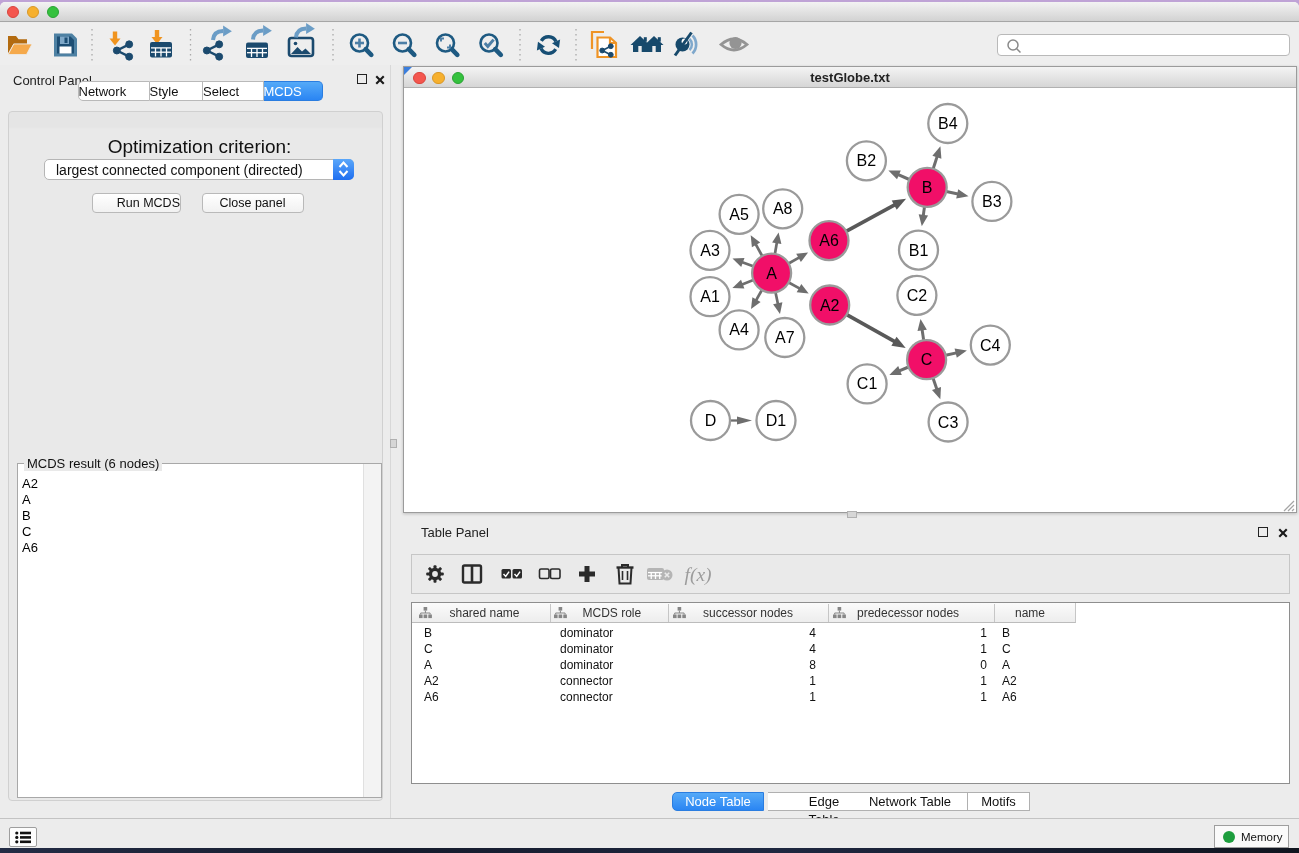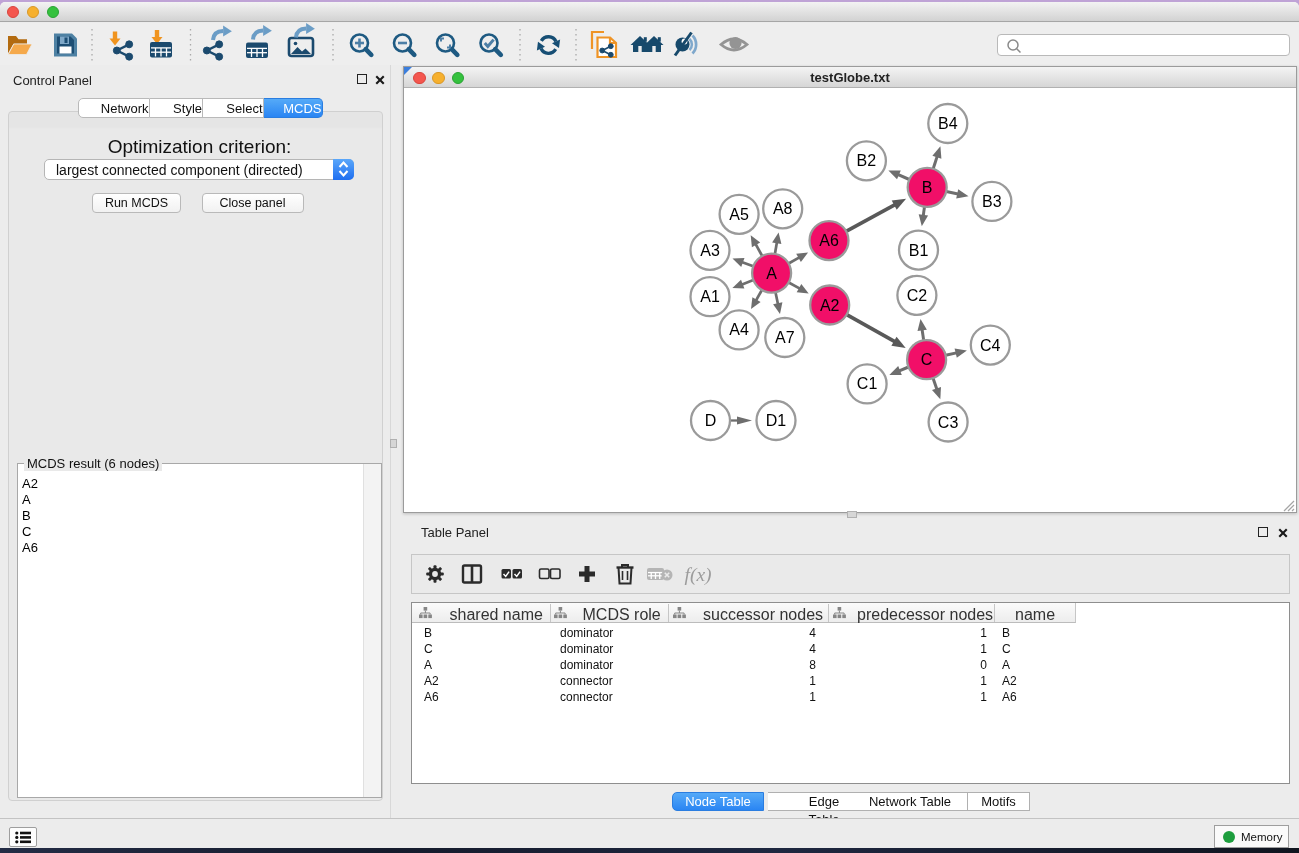--- a/index.html
+++ b/index.html
@@ -10,21 +10,21 @@
 .tl { position:absolute; top:4px; width:12px; height:12px; border-radius:50%; }
 #apptitle { position:absolute; top:3px; left:0; width:100%; text-align:center; font-size:13.5px; color:#4a4a4a; }
 #toolbar { will-change:transform; position:absolute; left:0; top:21px; width:1299px; height:42px; background:#eeeeee; }
 #searchbox { position:absolute; left:997px; top:11px; width:293px; height:22px; background:#fff; border:1px solid #b9b9b9; border-radius:4px; }
 
 #leftpanel { will-change:transform; position:absolute; left:0; top:63px; width:391px; height:753px; background:#ececec; border-right:1px solid #d8d8d8; }
 #cp-title { position:absolute; left:13px; top:8px; font-size:13px; color:#222; }
 .wicon { position:absolute; top:9px; width:10px; height:10px; border:1.4px solid #222; }
 .xicon { position:absolute; }
 #cp-pane { position:absolute; left:8px; top:46px; width:375px; height:690px; background:linear-gradient(#e5e5e5 0px, #e5e5e5 15px, #e9e9e9 17px); border:1px solid #d0d0d0; border-radius:4px; }
-.tab { position:absolute; top:33px; height:20px; background:#fff; border:1px solid #b9b9b9; border-left:none; font-size:13px; color:#111; text-align:right; line-height:19px; }
+.tab { position:absolute; top:16px; height:20px; background:#fff; border:1px solid #b9b9b9; border-left:none; font-size:13px; color:#111; text-align:left; line-height:19px; }
 #tab-mcds { background:linear-gradient(#55aaf8,#2a85f3); color:#fff; border-color:#2a7de0; border-radius:0 5px 5px 0; }
 #optlabel { position:absolute; left:0; top:71px; width:399px; text-align:center; font-size:19px; color:#111; }
 #dropdown { position:absolute; left:44px; top:94px; width:310px; height:21px; background:#fff; border:1px solid #b5b5b5; border-radius:5px; font-size:14px; color:#111; line-height:20px; padding-left:11px; }
 #spinbtn { position:absolute; right:-1px; top:-1px; width:21px; height:21px; border-radius:0 5px 5px 0; background:linear-gradient(#5aa7fa,#1e6ef0); }
 .btn { position:absolute; top:128px; height:20px; background:linear-gradient(#ffffff,#f1f1f1); border:1px solid #b9b9b9; border-radius:4px; font-size:12.5px; color:#111; text-align:center; line-height:19px; }
 #groupbox { position:absolute; left:17px; top:398px; width:365px; height:335px; border:1px solid #a8a8a8; }
 #grouplabel { position:absolute; left:6px; top:-8px; background:#e9e9e9; padding:0 3px; font-size:13px; color:#111; }
 #listarea { position:absolute; left:0px; top:0px; width:363px; height:333px; background:#fff; }
 #scrolltrack { position:absolute; right:0; top:0; width:18px; height:333px; background:#f3f3f3; border-left:1px solid #e0e0e0; }
 .li { position:absolute; left:4px; font-size:13px; color:#000; }
@@ -33,21 +33,21 @@
 #netwin { position:absolute; left:11px; top:1px; width:894px; height:447px; background:#fff; border:1px solid #9b9b9b; box-shadow:0 1px 3px rgba(0,0,0,0.2); }
 #nw-title { position:absolute; left:0; top:0; width:100%; height:21px; background:linear-gradient(#f4f4f4,#d6d6d6); border-bottom:1px solid #b1b1b1; }
 #nw-name { position:absolute; top:3px; left:0; width:100%; text-align:center; font-size:13px; font-weight:bold; color:#222; }
 #nw-content { position:absolute; left:0; top:22px; width:892px; height:423px; background:#fff; overflow:hidden; will-change:transform; }
 #splith { position:absolute; left:455px; top:446px; width:10px; height:7px; background:#d6d6d6; border:1px solid #b0b0b0; }
 #tp-title { position:absolute; left:29px; top:460px; font-size:13px; color:#222; }
 #tp-toolbar { position:absolute; left:19px; top:489px; width:879px; height:40px; background:#eaeaea; border:1px solid #c6c6c6; }
 #tbl { position:absolute; left:19px; top:536.5px; width:879px; height:182px; background:#fff; border:1px solid #8e8e8e; }
 #tbl-head { position:absolute; left:0; top:0; width:664px; height:20px; background:linear-gradient(#fbfbfb,#ededed); border-bottom:1px solid #bcbcbc; border-right:1px solid #c6c6c6; }
 .hsep { position:absolute; top:1px; width:1px; height:18px; background:#c6c6c6; }
-.hlabel { position:absolute; top:3px; font-size:16px; color:#333; }
+.hlabel { position:absolute; top:3px; font-size:12px; color:#333; }
 .cell { position:absolute; font-size:12px; color:#111; height:16px; line-height:16px; }
 .num { text-align:right; }
 
 .btab { position:absolute; top:727px; height:19px; background:#fff; border:1px solid #b0b0b0; border-left:none; font-size:13px; color:#111; text-align:center; line-height:18px; }
 #btab1 { background:linear-gradient(#55aaf8,#2a85f3); color:#fff; border:1px solid #2a7de0; border-radius:5px 0 0 5px; }
 
 #statusbar { will-change:transform; position:absolute; left:0; top:816px; width:1299px; height:32px; background:#ececec; border-top:1px solid #c3c3c3; }
 #listbtn { position:absolute; left:9px; top:8px; width:28px; height:20px; background:#fdfdfd; border:1.5px solid #9e9e9e; border-radius:2px; }
 #membtn { position:absolute; left:1214px; top:6px; width:75px; height:23px; background:#fafafa; border:1px solid #9e9e9e; }
 #memtext { position:absolute; left:26px; top:5px; font-size:11.5px; color:#111; }
@@ -220,21 +220,21 @@
     <div class="tab" style="left:149.5px; width:53.5px;">Style</div>
     <div class="tab" style="left:203px; width:60.5px;">Select</div>
     <div class="tab" id="tab-mcds" style="left:263.5px; width:59px;">MCDS</div>
     <div id="optlabel">Optimization criterion:</div>
     <div id="dropdown">largest connected component (directed)<div id="spinbtn">
           <svg width="21" height="20" style="position:absolute;left:0;top:0">
             <path d="M 6.5,8 L 10.5,3.5 L 14.5,8" stroke="#fff" stroke-width="2" fill="none"></path>
             <path d="M 6.5,12 L 10.5,16.5 L 14.5,12" stroke="#fff" stroke-width="2" fill="none"></path>
           </svg>
         </div></div>
-    <div class="btn" style="left:92px; width:89px;">Run MCDS</div>
+    <div class="btn" style="left:92px; width:89px;text-align:right;">Run MCDS</div>
     <div class="btn" style="left:201.5px; width:102px;">Close panel</div>
     <div id="groupbox">
       <div id="listarea">
         <div class="li" style="top:11.5px;">A2</div>
         <div class="li" style="top:27.5px;">A</div>
         <div class="li" style="top:43.5px;">B</div>
         <div class="li" style="top:59.5px;">C</div>
         <div class="li" style="top:75.5px;">A6</div>
         <div id="scrolltrack"></div>
       </div>

